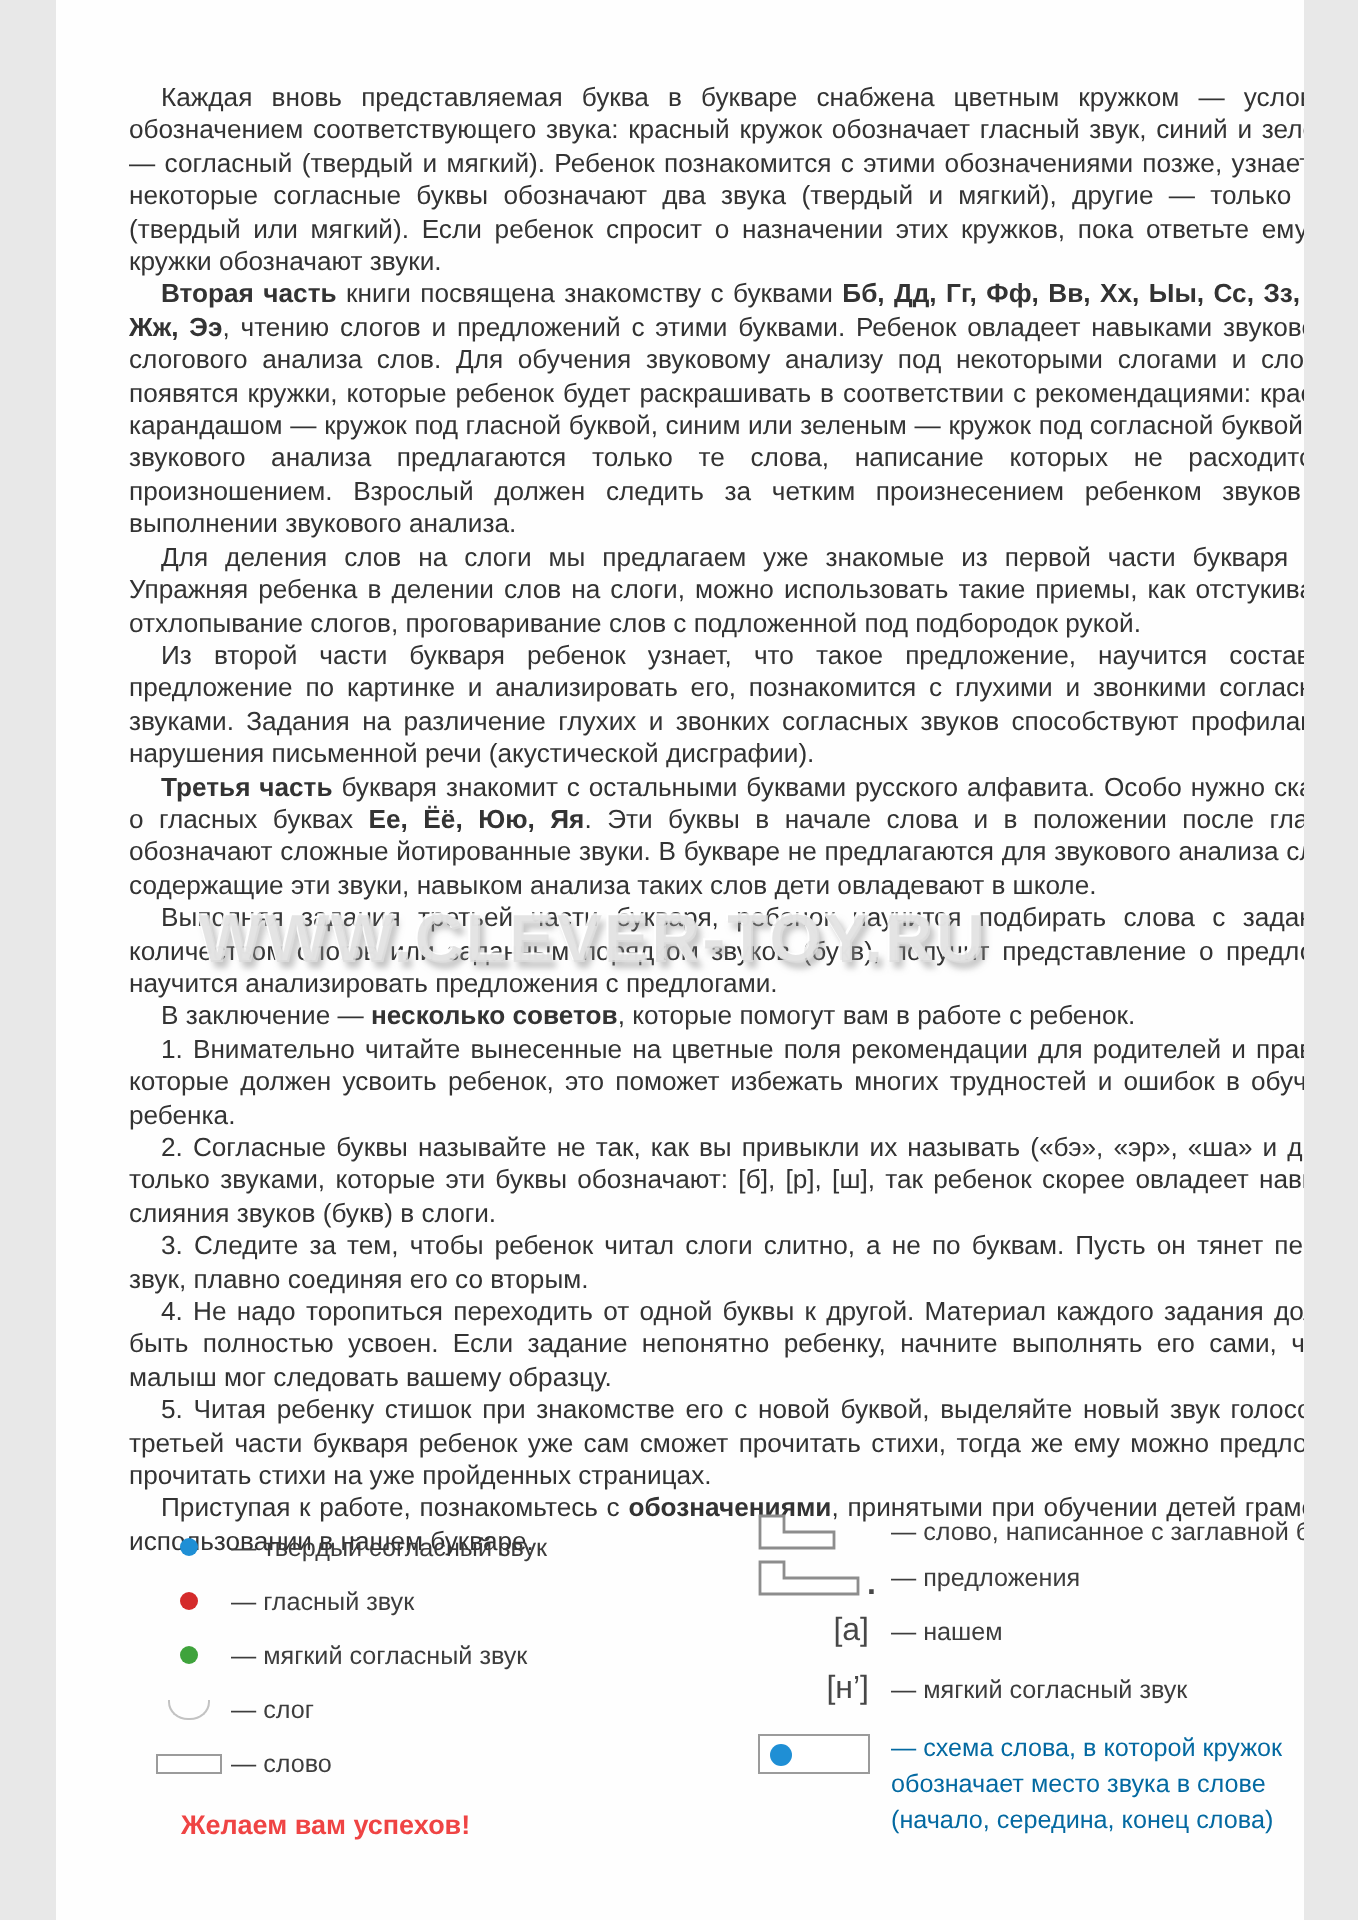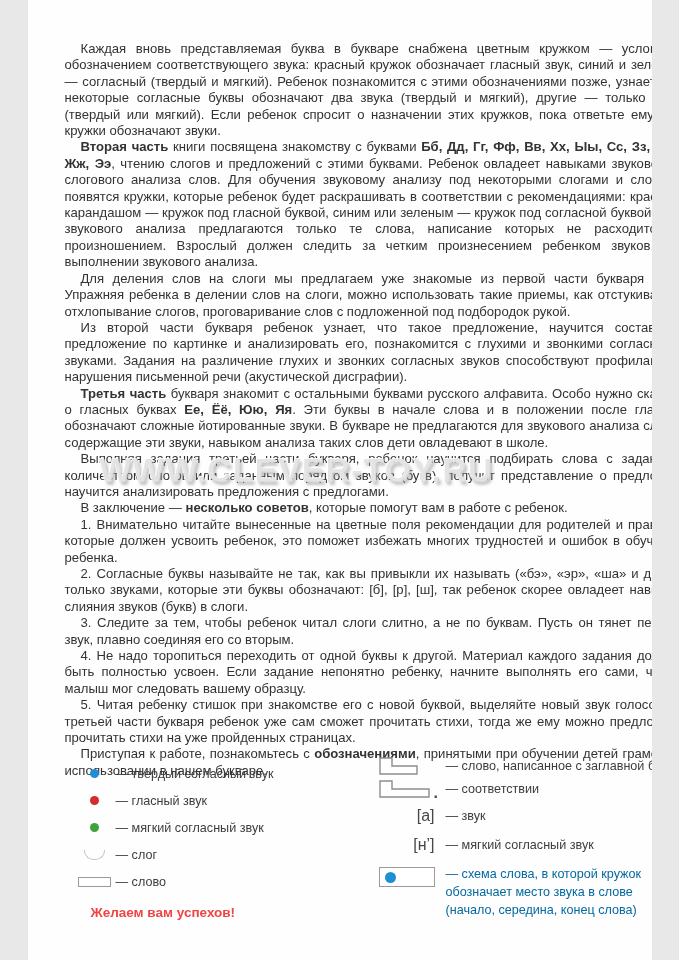--- a/index.html
+++ b/index.html
@@ -119,27 +119,27 @@
       </span>
       <span class="llabel">— слово, написанное с заглавной буквы</span>
     </div>
     <div class="rrow mb8">
       <span class="sym-cell-r">
         <svg width="53" height="18" viewBox="0 0 53 18">
           <polygon points="1,1 13,1 13,9 50,9 50,17 1,17" fill="#ffffff" stroke="#8d8d8d" stroke-width="1.4"></polygon>
         </svg>
         <span class="period">.</span>
       </span>
-      <span class="llabel">— соответствии</span>
+      <span class="llabel">— предложения</span>
     </div>
     <div class="rrow mb10">
       <span class="sym-cell-r">
           <span class="bracket">[а]</span>
         </span>
-      <span class="llabel">— звук</span>
+      <span class="llabel">— нашем</span>
     </div>
     <div class="rrow mb10">
       <span class="sym-cell-r">
           <span class="bracket">[н’]</span>
         </span>
       <span class="llabel">— мягкий согласный звук</span>
     </div>
     <div class="rrow top">
       <span class="sym-cell-r">
         <span class="scheme">

